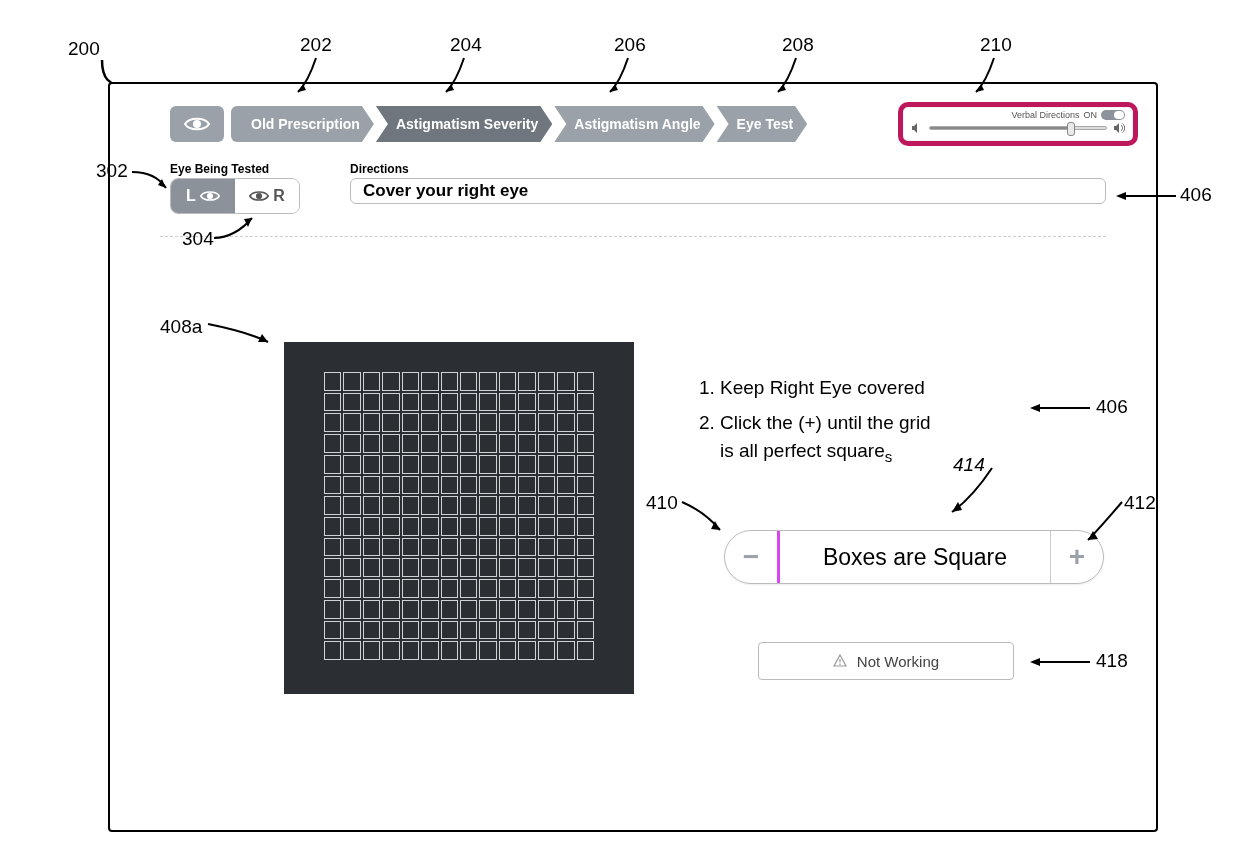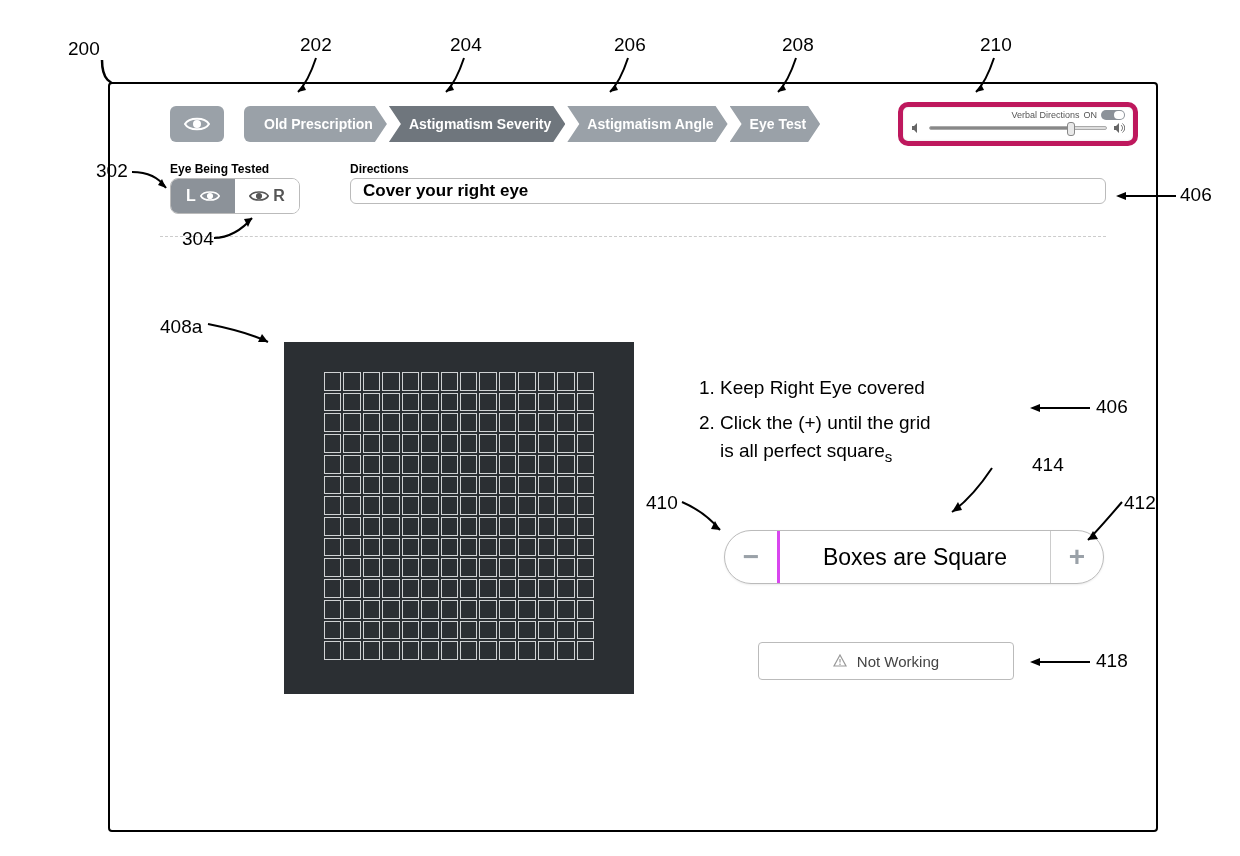--- a/index.html
+++ b/index.html
@@ -49,21 +49,21 @@
     font-size: 14px;
     font-weight: bold;
     position: relative;
     background: #9aa1a8;
     margin-left: -2px;
     clip-path: polygon(0 0, calc(100% - 12px) 0, 100% 50%, calc(100% - 12px) 100%, 0 100%, 12px 50%);
   }
   .navstep.first {
     clip-path: polygon(0 0, calc(100% - 12px) 0, 100% 50%, calc(100% - 12px) 100%, 0 100%);
     border-radius: 6px 0 0 6px;
-    margin-left: 16px;
+    margin-left: 3px;
   }
   .navstep.active { background: #6f767d; }
   .navstep.last { border-radius: 0 6px 6px 0; }
 
   
   .verbal-panel {
     position: absolute;
     right: 18px;
     top: 18px;
     width: 240px;
@@ -615,21 +615,21 @@
     <path d="M0 0 C 20 4, 44 10, 60 18"></path>
     <polygon class="head" points="60,18 50,18 54,10"></polygon>
   </svg>
 
 <div class="callout" style="left:1096px; top:396px;">406</div>
 <svg class="arrow-svg" style="left:1030px; top:400px; width:60px; height:16px;">
     <path d="M60 8 L 8 8"></path>
     <polygon class="head" points="0,8 10,4 10,12"></polygon>
   </svg>
 
-<div class="callout" style="left:1032px; top:454px;">414</div>
+<div class="callout" style="left:953px; top:454px;font-style:italic;">414</div>
 <svg class="arrow-svg" style="left:950px; top:468px; width:44px; height:46px;">
     <path d="M42 0 C 30 18, 16 34, 2 44"></path>
     <polygon class="head" points="2,44 12,42 8,34"></polygon>
   </svg>
 
 <div class="callout" style="left:646px; top:492px;">410</div>
 <svg class="arrow-svg" style="left:682px; top:502px; width:40px; height:30px;">
     <path d="M0 0 C 14 6, 28 16, 38 28"></path>
     <polygon class="head" points="38,28 29,27 33,19"></polygon>
   </svg>

